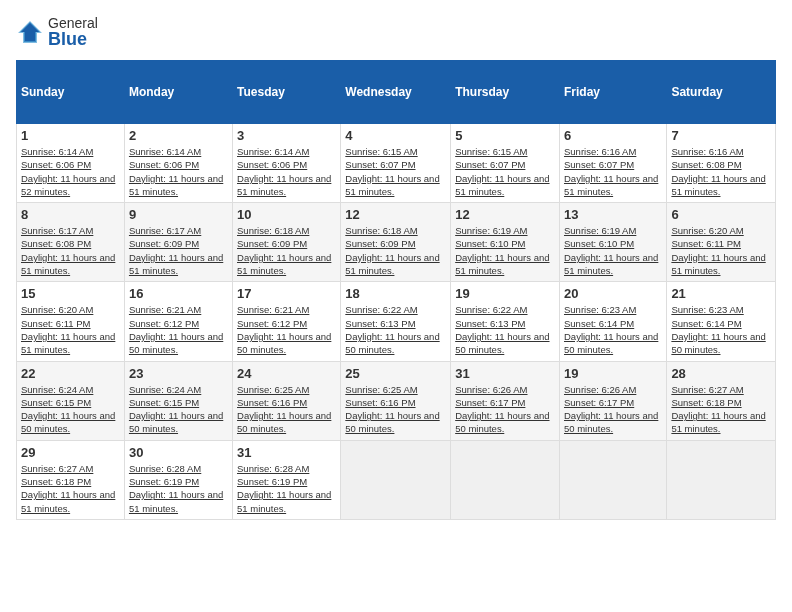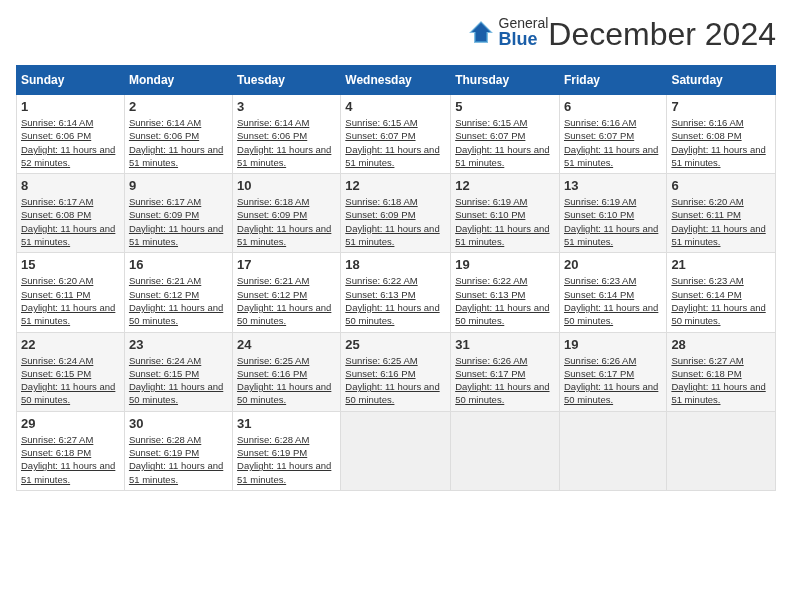--- a/index.html
+++ b/index.html
@@ -5,21 +5,21 @@
     * { box-sizing: border-box; margin: 0; padding: 0; }
     body {
       font-family: Arial, sans-serif;
       background: #fff;
       width: 792px;
       min-height: 612px;
       padding: 16px;
     }
     .header {
       display: flex;
-      justify-content: flex-end;
+      justify-content: flex-start;
       align-items: flex-start;
       margin-bottom: 12px;
     }
     .logo {
       display: flex;
       align-items: center;
       gap: 4px;
     }
     .logo-text {
       display: flex;
@@ -53,21 +53,21 @@
       color: #555;
     }
     table {
       width: 100%;
       border-collapse: collapse;
       font-size: 10px;
     }
     thead tr th {
       background: #1a5ea8;
       color: #fff;
-      padding: 7px 4px;
+      padding: 24px 4px;
       text-align: left;
       font-size: 12px;
       font-weight: bold;
       border: 1px solid #1a5ea8;
     }
     tbody tr {
       border-bottom: 1px solid #ccc;
     }
     tbody tr:nth-child(odd) {
       background: #fff;
@@ -112,21 +112,20 @@
       <path d="M14 4 L24 14 L20 14 L20 24 L8 24 L8 14 L4 14 Z" fill="none" stroke="#1a5ea8" stroke-width="0"></path>
       <polygon points="14,3 26,15 21,15 21,25 7,25 7,15 2,15" fill="#4a9fd4" opacity="0.7"></polygon>
       <polygon points="14,5 23,14 19,14 19,23 9,23 9,14 5,14" fill="#1a5ea8"></polygon>
     </svg>
     <div class="logo-text">
       <span class="logo-general">General</span>
       <span class="logo-blue">Blue</span>
     </div>
   </div>
   <div class="title-block">
-    <div class="month-title">December 2024</div>
   </div>
 </div>
 
 <table>
   <thead>
     <tr>
     <th>Sunday</th>
         <th>Monday</th>
         <th>Tuesday</th>
         <th>Wednesday</th>

